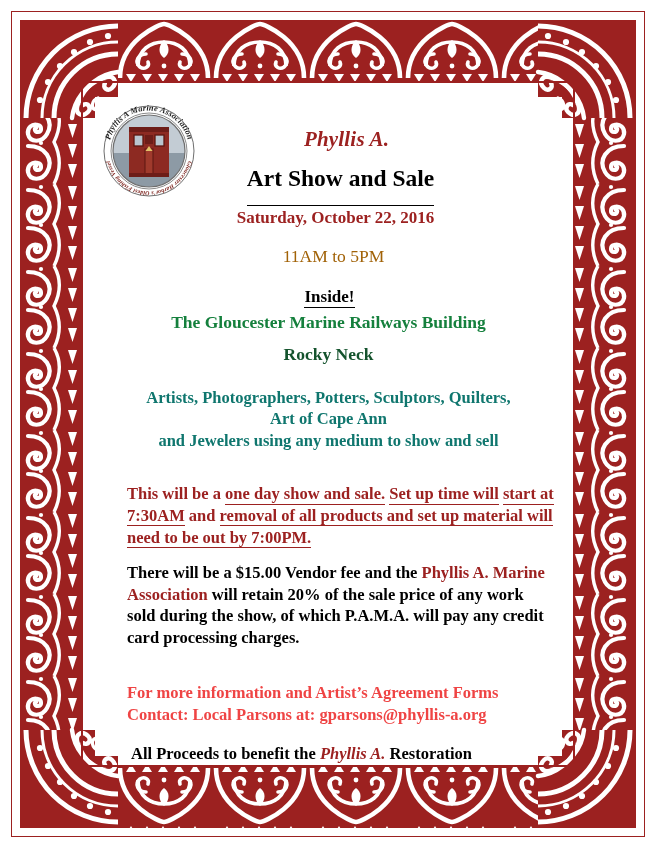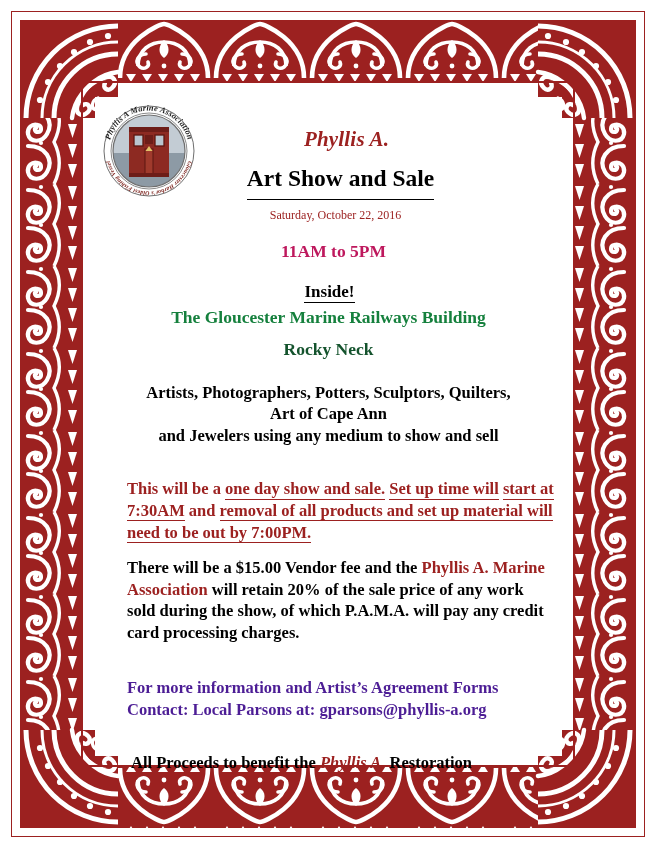--- a/index.html
+++ b/index.html
@@ -71,33 +71,33 @@
   }
   .t-title{
     font-weight:bold;
     font-size:23.5px;
     color:#000000;
     margin:13px 0 0 0;
     padding-left:24px;
   }
   .t-title span{
     border-bottom:1.8px solid #000;
-    padding-bottom:8px;
+    padding-bottom:14px;
   }
   .t-date{
-    font-weight:normal;
-    font-size:12px;
+    font-weight:bold;
+    font-size:17px;
     color:#9c2120;
     margin:16px 0 17px 0;
     padding-left:14px;
   }
   .t-time{
-    font-weight:bold;
+    font-weight:normal;
     font-size:17.5px;
-    color:#be185d;
+    color:#a16207;
     margin:18px 0 0 0;
     padding-left:10px;
   }
   .t-inside{
     font-weight:bold;
     font-size:17px;
     color:#000;
     margin:20px 0 0 0;
     padding-left:2px;
   }
@@ -116,21 +116,21 @@
   }
   .t-looking{
     font-weight:bold;
     font-size:17.5px;
     color:#9c2120;
     margin:19px 0 0 0;
   }
   .t-who{
     font-weight:bold;
     font-size:16.5px;
-    color:#000000;
+    color:#0f766e;
     line-height:1.30;
     margin:22px 0 0 0;
   }
   .para{
     text-align:left;
     font-weight:bold;
     font-size:16.5px;
     line-height:1.31;
     margin:0;
     padding:0 8px 0 32px;
@@ -139,27 +139,27 @@
     color:#9c2120;
     margin-top:32px;
   }
   .u{border-bottom:1.5px solid #9c2120;padding-bottom:.5px;}
   .p-fee{
     color:#000;
     margin-top:14px;
   }
   .red{color:#9c2120;}
   .p-contact{
-    color:#4c1d95;
+    color:#ef4444;
     margin-top:33px;
     line-height:1.38;
   }
   .p-proceeds{
     color:#000;
-    margin-top:30px;
+    margin-top:16px;
     padding-left:36px;
   }
   .ital-red{color:#9c2120;font-style:italic;}
 </style>
 </head>
 <body>
 
 <div class="poster">
 
   <div class="outer-rule"></div>

